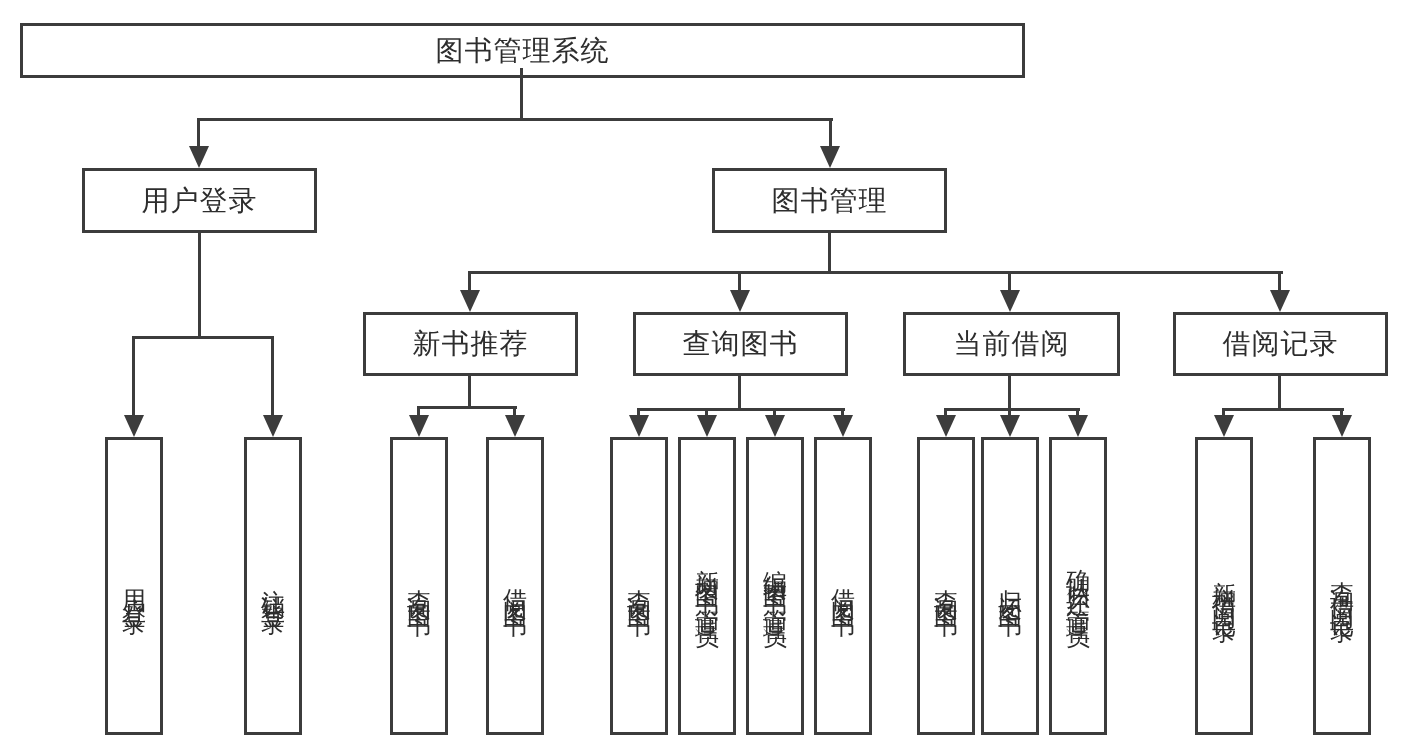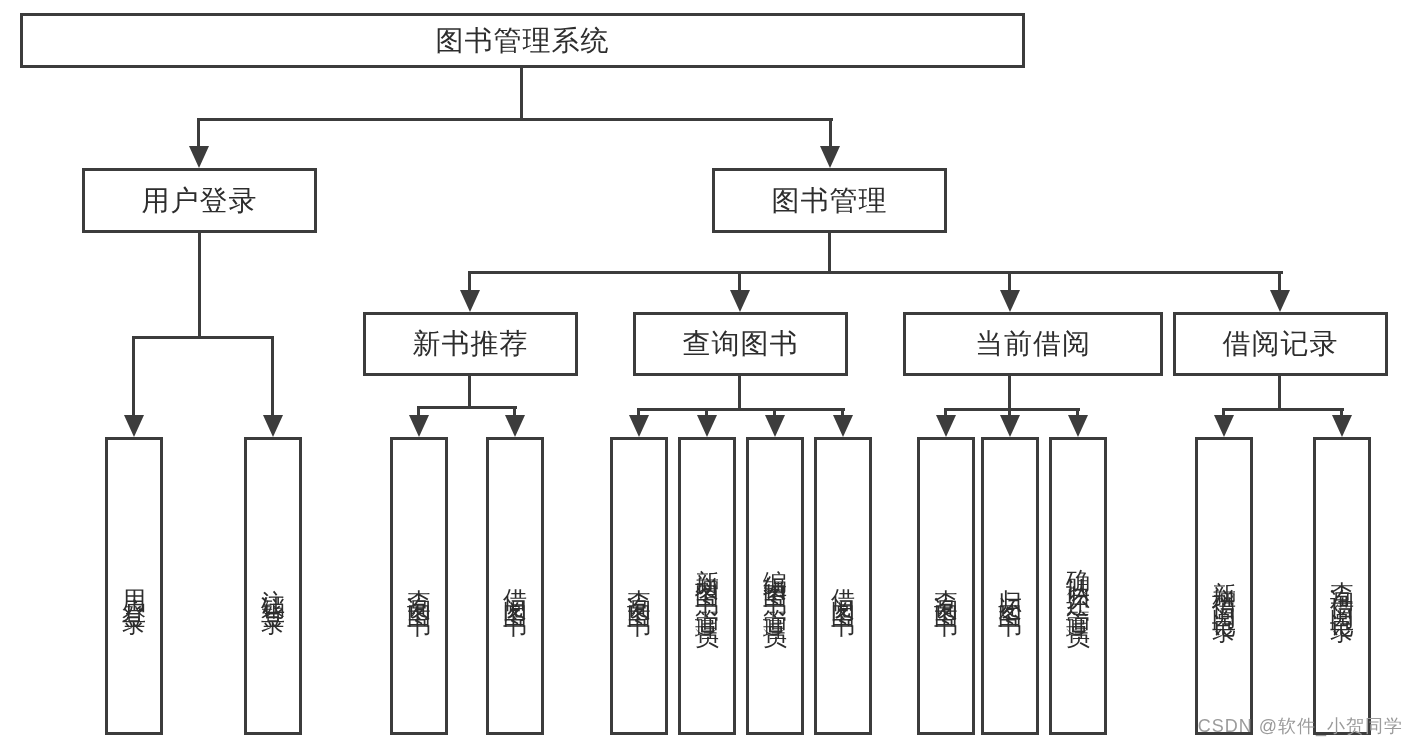--- a/index.html
+++ b/index.html
@@ -36,28 +36,28 @@
     position:absolute;top:714px;right:2px;
     font-size:18px;letter-spacing:1px;color:#9b9b9b;z-index:50;
     white-space:nowrap;
   }
 </style>
 </head>
 <body>
 
 <div class="stage">
 
-  <div class="node" style="left:20px;top:13px;width:1005px;height:55px;">图书管理系统</div>
+  <div class="node" style="left:20px;top:23px;width:1005px;height:55px;">图书管理系统</div>
 
   <div class="node" style="left:82px;top:168px;width:235px;height:65px;">用户登录</div>
   <div class="node" style="left:363px;top:312px;width:215px;height:64px;">新书推荐</div>
 
   <div class="node" style="left:712px;top:168px;width:235px;height:65px;">图书管理</div>
   <div class="node" style="left:633px;top:312px;width:215px;height:64px;">查询图书</div>
-  <div class="node" style="left:903px;top:312px;width:260px;height:64px;">当前借阅</div>
+  <div class="node" style="left:903px;top:312px;width:217px;height:64px;">当前借阅</div>
   <div class="node" style="left:1173px;top:312px;width:215px;height:64px;">借阅记录</div>
 
   <div class="node vert" style="left:105px;top:437px;width:58px;height:298px;">用户登录</div>
   <div class="node vert" style="left:244px;top:437px;width:58px;height:298px;">注销登录</div>
 
   <div class="node vert" style="left:390px;top:437px;width:58px;height:298px;">查询图书</div>
   <div class="node vert" style="left:486px;top:437px;width:58px;height:298px;">借阅图书</div>
 
   <div class="node vert" style="left:610px;top:437px;width:58px;height:298px;">查询图书</div>
   <div class="node vert" style="left:678px;top:437px;width:58px;height:298px;">新增图书（管理员）</div>
@@ -123,15 +123,14 @@
   <div class="vl" style="left:1076px;top:408px;height:9px;"></div>
   <div class="head" style="left:1068px;top:415px;"></div>
 
   <div class="vl" style="left:1278px;top:376px;height:32px;"></div>
   <div class="hl" style="left:1222px;top:408px;width:122px;"></div>
   <div class="vl" style="left:1222px;top:408px;height:9px;"></div>
   <div class="head" style="left:1214px;top:415px;"></div>
   <div class="vl" style="left:1340px;top:408px;height:9px;"></div>
   <div class="head" style="left:1332px;top:415px;"></div>
 
-  <div class="watermark">CSDN @软件_小贺同学</div>
 
 </div>
 
 </body></html>

